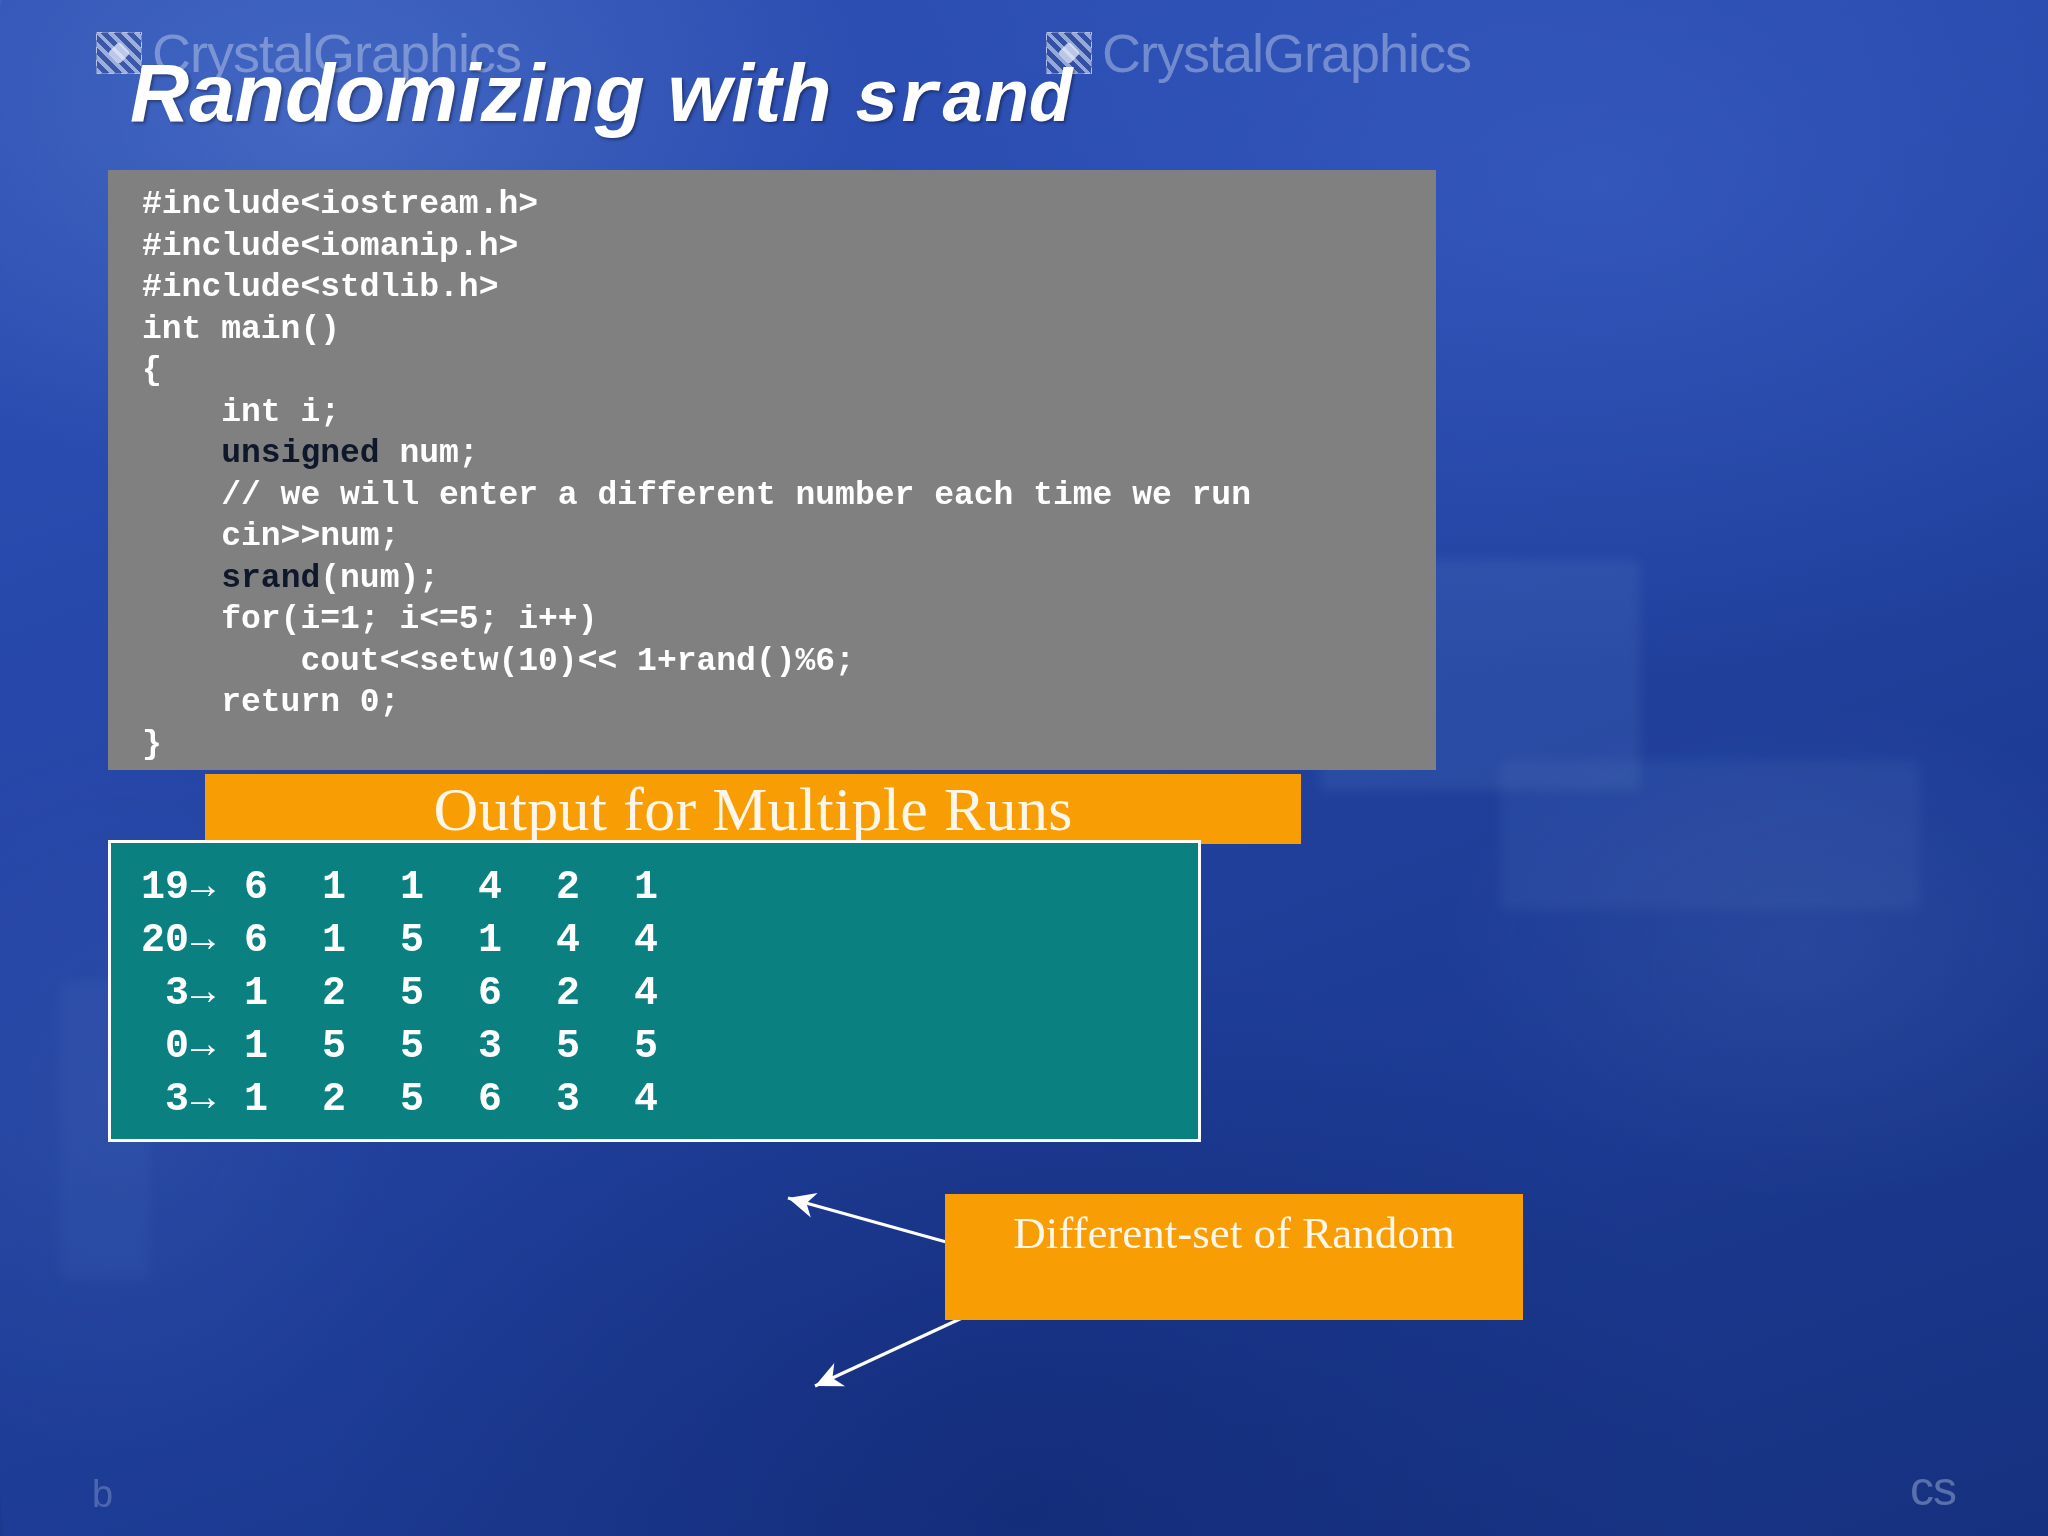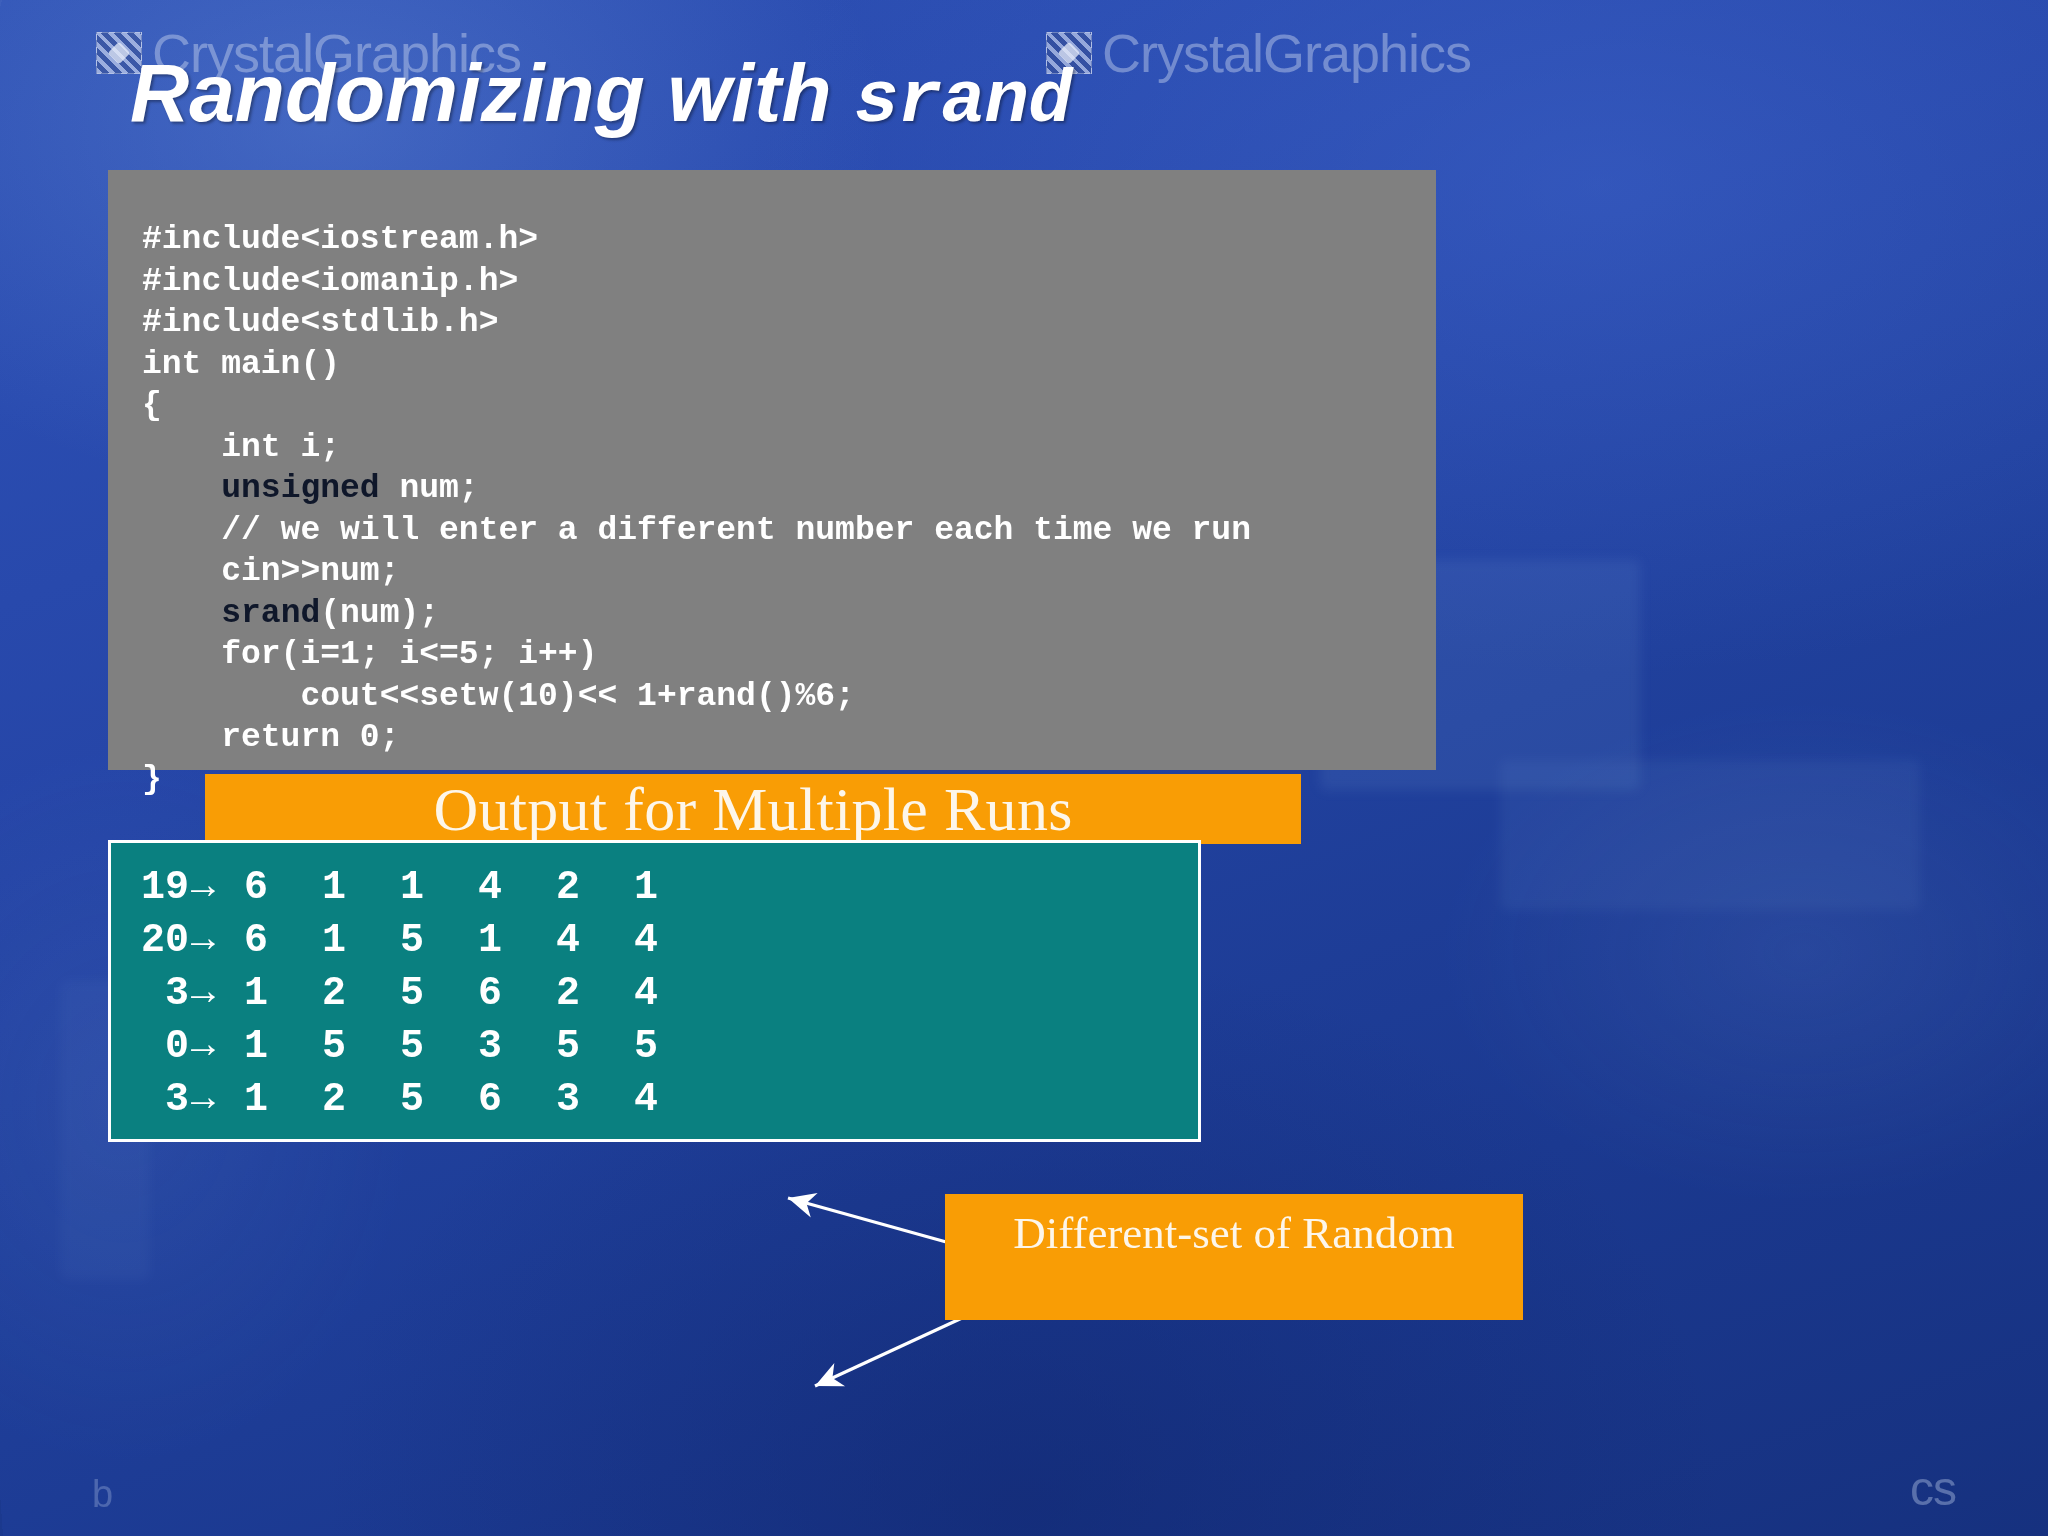--- a/index.html
+++ b/index.html
@@ -70,21 +70,21 @@
   
   #code-block{
     position:absolute;left:108px;top:170px;width:1328px;height:600px;
     background:#808080;
     box-sizing:border-box;
     padding:14px 0 0 34px;
   }
   #code-lines{
     font-family:"Liberation Mono", monospace;
     font-size:33px;line-height:41.5px;font-weight:bold;
-    color:#ffffff;white-space:pre;margin-top:35px;
+    color:#ffffff;white-space:pre;
   }
   #code-lines .kw{color:#0f172a;font-family:Liberation Mono, monospace;}
 
   
   #output-banner{
     position:absolute;left:205px;top:774px;width:1096px;height:70px;
     background:#f99d05;
     display:flex;align-items:center;justify-content:center;
   }
   #output-banner .btext{

